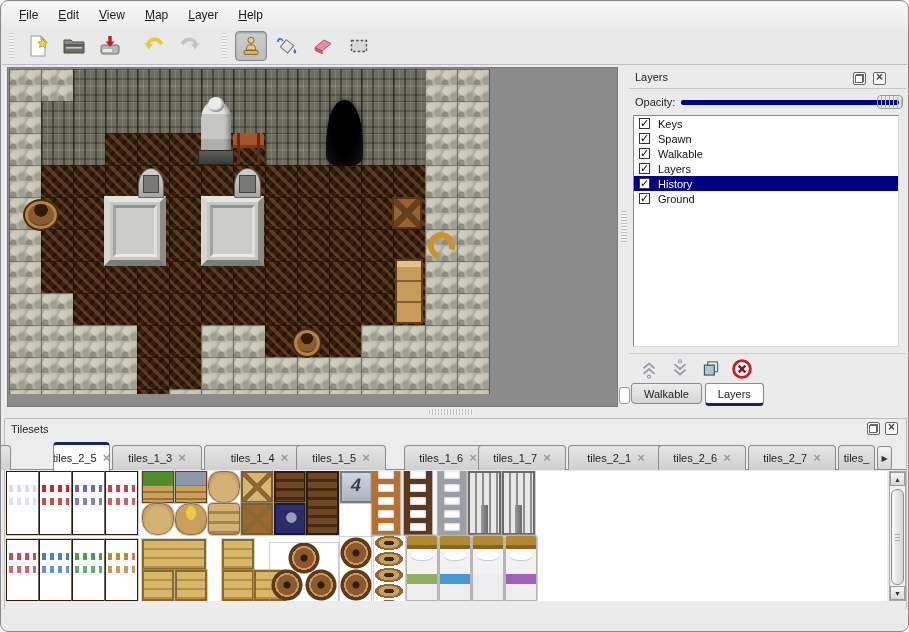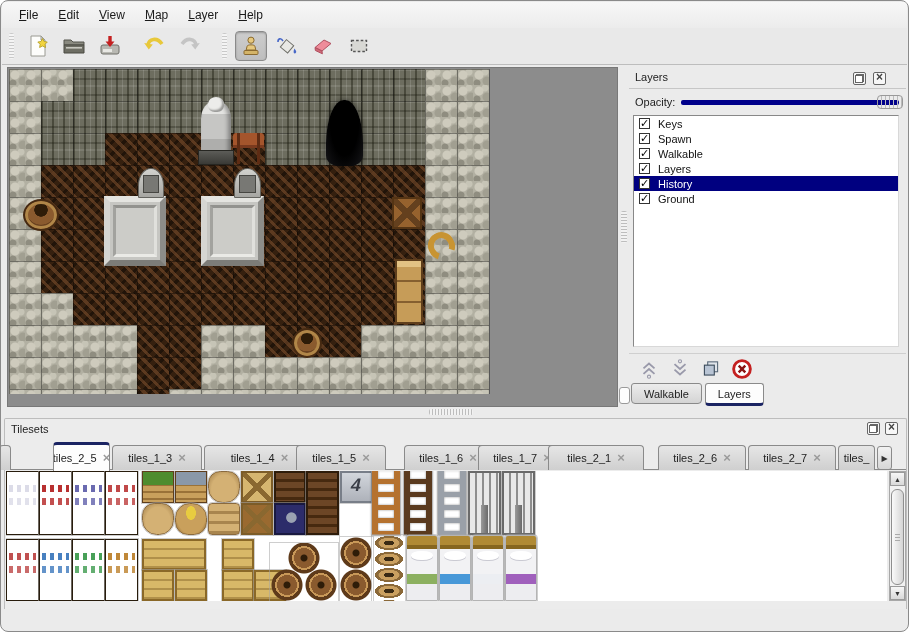--- a/index.html
+++ b/index.html
@@ -557,21 +557,21 @@
           <span class="x">×</span>
         </div>
         <div class="ts-tab" style="left: 383px; width: 88px; margin-left: 16px;">
           <span>tiles_1_6</span>
           <span class="x">×</span>
         </div>
         <div class="ts-tab" style="left: 473px; width: 88px;">
           <span>tiles_1_7</span>
           <span class="x">×</span>
         </div>
-        <div class="ts-tab" style="left: 543px; width: 96px;">
+        <div class="ts-tab" style="left: 563px; width: 96px;">
           <span>tiles_2_1</span>
           <span class="x">×</span>
         </div>
         <div class="ts-tab" style="left: 653px; width: 88px;">
           <span>tiles_2_6</span>
           <span class="x">×</span>
         </div>
         <div class="ts-tab" style="left: 743px; width: 88px;">
           <span>tiles_2_7</span>
           <span class="x">×</span>

